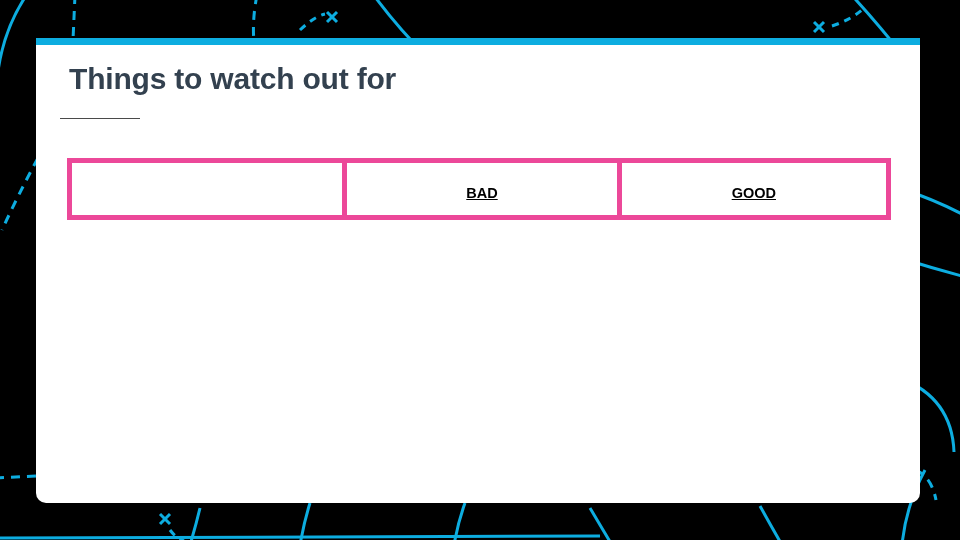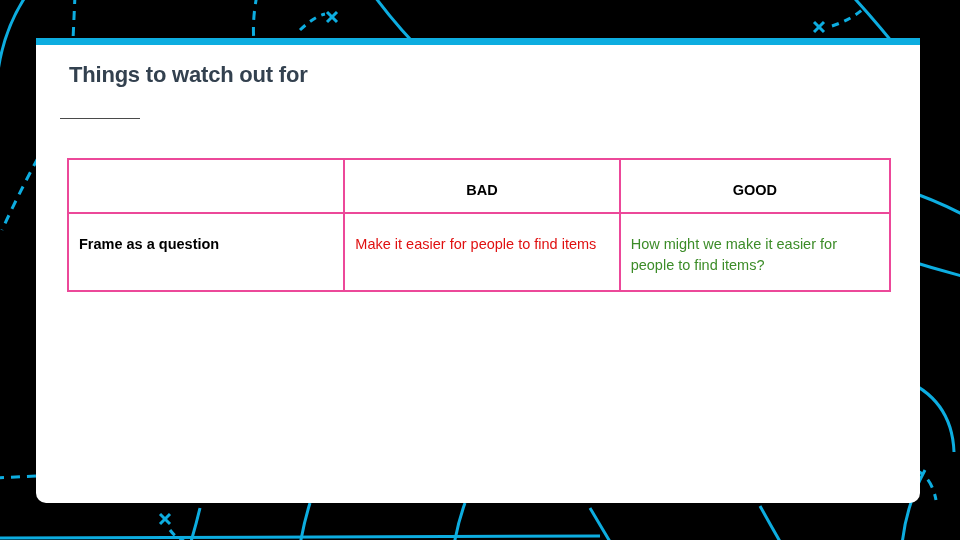--- a/index.html
+++ b/index.html
@@ -37,21 +37,21 @@
     position: absolute;
     left: 0; top: 0;
     width: 884px;
     height: 7px;
     background: #0DADE0;
   }
   #title {
     position: absolute;
     left: 33px;
     top: 24px;
-    font-size: 22px;
+    font-size: 30px;
     font-weight: bold;
     color: #33414F;
     letter-spacing: -0.2px;
     white-space: nowrap;
   }
   #title-rule {
     position: absolute;
     left: 24px;
     top: 80px;
     width: 80px;
@@ -60,25 +60,26 @@
   }
   #table {
     position: absolute;
     left: 31px;
     top: 120px;
     width: 824px;
     border-collapse: collapse;
     table-layout: fixed;
   }
   #table td, #table th {
-    border: 2px solid #ec4899;
+    border: 5px solid #ec4899;
     vertical-align: top;
     padding: 20px 10px 10px 10px;
     font-size: 14.5px;
     line-height: 1.42;
+    text-decoration: underline;
   }
   .col-label { width: 275px; }
   .col-bad   { width: 274px; }
   .col-good  { width: 269px; }
   .hdr-cell {
     height: 22px;
     text-align: center;
     font-weight: bold;
     color: #000000;
     font-size: 14.5px;
@@ -166,22 +167,17 @@
         <col class="col-good">
       </colgroup>
       <thead>
         <tr>
           <th class="hdr-cell hdr-empty col-label"></th>
           <th class="hdr-cell col-bad">BAD</th>
           <th class="hdr-cell col-good">GOOD</th>
         </tr>
       </thead>
       <tbody>
-        <tr class="row-1">
-          <td class="label-cell">Frame as a question</td>
-          <td class="bad-cell">Make it easier for people to find items</td>
-          <td class="good-cell">How might we make it easier for people to find items?</td>
-        </tr>
       </tbody>
     </table>
   </div>
 
 </div>
 
 </body></html>

